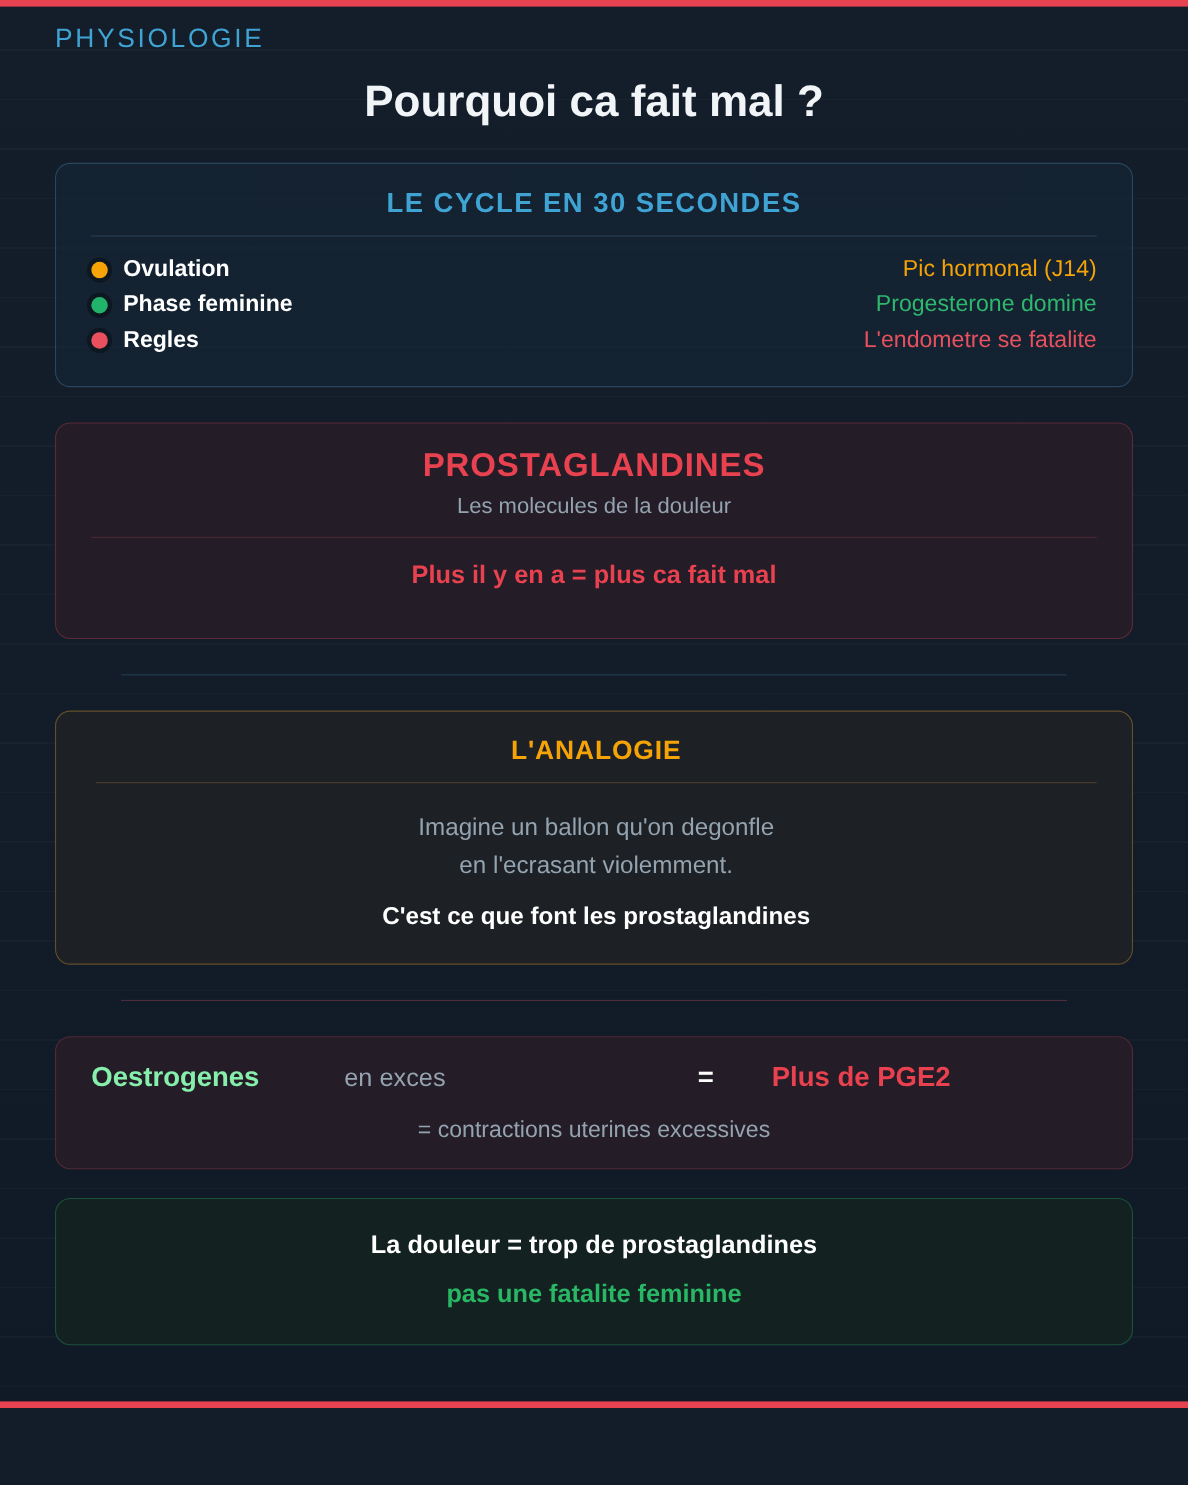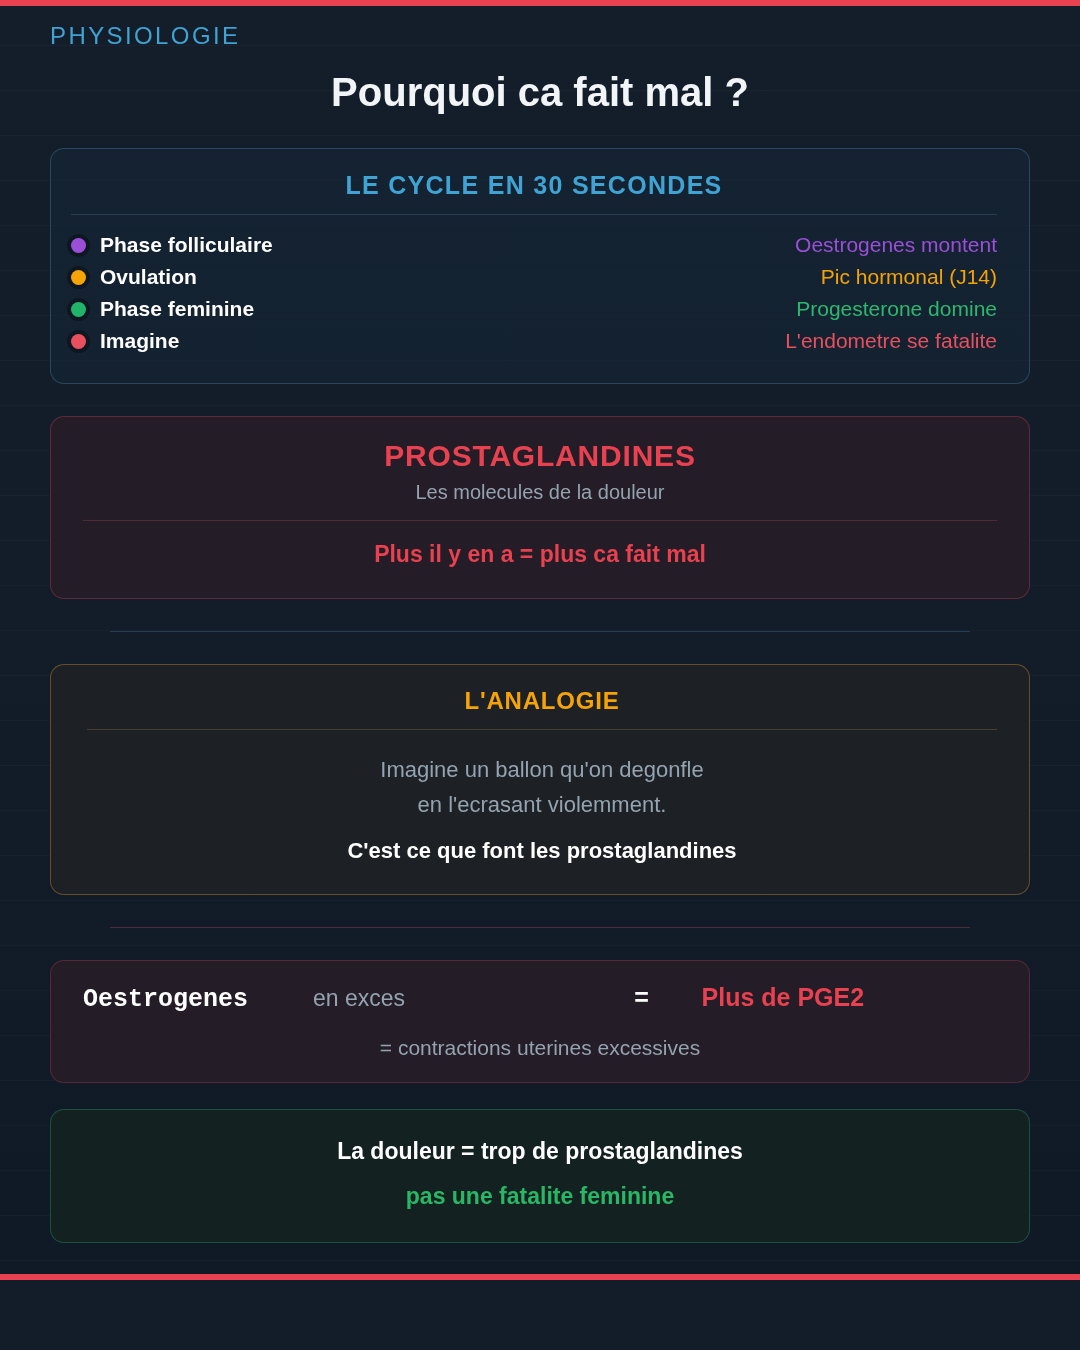--- a/index.html
+++ b/index.html
@@ -57,21 +57,21 @@
   .card {
     border-radius:14px;
     border:1px solid rgba(255,255,255,0.07);
   }
 
   
   .cycle-card {
     margin-top:33px;
     background:rgba(20,38,54,0.55);
     border-color:rgba(90,160,200,0.30);
-    padding:22px 32px 26px 20px;
+    padding:22px 32px 26px 32px;
   }
   .cycle-title {
     text-align:center;
     font-size:25px;
     font-weight:bold;
     letter-spacing:1.3px;
     color:#3fa3d4;
     padding-bottom:14px;
   }
   .cycle-rule {
@@ -91,21 +91,21 @@
     box-shadow:0 0 0 4px rgba(0,0,0,0.30);
   }
   .phase-name { font-size:21px; font-weight:bold; color:#ffffff; }
   .phase-desc { font-size:21px; }
 
   
   .pg-card {
     margin-top:32px;
     background:#241c26;
     border-color:rgba(200,70,90,0.35);
-    padding:22px 32px 30px 32px;
+    padding:22px 32px 44px 32px;
   }
   .pg-title {
     text-align:center;
     font-size:30px; font-weight:bold;
     letter-spacing:0.8px;
     color:#e8414f;
   }
   .pg-sub {
     text-align:center; font-size:20px;
     color:#94a3b0; margin-top:8px; padding-bottom:16px;
@@ -190,48 +190,41 @@
 
   <div id="content">
 
     <div class="kicker" style="color: rgb(63, 163, 212);">PHYSIOLOGIE</div>
     <div class="title">Pourquoi ca fait mal ?</div>
 
     <div class="card cycle-card">
       <div class="cycle-title" style="color: rgb(63, 163, 212);">LE CYCLE EN 30 SECONDES</div>
       <div class="cycle-rule"></div>
 
-      <div class="cycle-row">
-        <div class="cycle-left">
-          <span class="dot" style="background: rgb(155, 79, 216);"></span>
-          <span class="phase-name">Phase folliculaire</span>
-        </div>
-        <span class="phase-desc" style="color: rgb(155, 79, 216);">Oestrogenes montent</span>
-      </div>
 
       <div class="cycle-row">
         <div class="cycle-left">
           <span class="dot" style="background: rgb(245, 163, 7);"></span>
           <span class="phase-name">Ovulation</span>
         </div>
         <span class="phase-desc" style="color: rgb(245, 163, 7);">Pic hormonal (J14)</span>
       </div>
 
       <div class="cycle-row">
         <div class="cycle-left">
           <span class="dot" style="background: rgb(34, 179, 107);"></span>
           <span class="phase-name">Phase feminine</span>
         </div>
         <span class="phase-desc" style="color: rgb(46, 184, 110);">Progesterone domine</span>
       </div>
 
       <div class="cycle-row">
         <div class="cycle-left">
           <span class="dot" style="background: rgb(232, 80, 94);"></span>
-          <span class="phase-name">Imagine</span>
+          <span class="phase-name">Regles</span>
         </div>
         <span class="phase-desc" style="color: rgb(232, 80, 94);">L'endometre se fatalite</span>
       </div>
     </div>
 
     <div class="card pg-card">
       <div class="pg-title" style="color: rgb(232, 65, 79);">PROSTAGLANDINES</div>
       <div class="pg-sub">Les molecules de la douleur</div>
       <div class="pg-rule"></div>
       <div class="pg-punch" style="color: rgb(232, 65, 79);">Plus il y en a = plus ca fait mal</div>
@@ -246,21 +239,21 @@
         <div>Imagine un ballon qu'on degonfle</div>
         <div>en l'ecrasant violemment.</div>
       </div>
       <div class="an-punch">C'est ce que font les prostaglandines</div>
     </div>
 
     <div class="spacer-rule" style="background: rgba(190, 80, 95, 0.35);"></div>
 
     <div class="card eq-card">
       <div class="eq-row">
-        <span class="eq-a" style="color: #ffffff; font-family: Liberation Mono, monospace;">Oestrogenes</span>
+        <span class="eq-a" style="color: #86efac;">Oestrogenes</span>
         <span class="eq-b">en exces</span>
         <span class="eq-eq">=</span>
         <span class="eq-c" style="color: rgb(232, 65, 79);">Plus de PGE2</span>
       </div>
       <div class="eq-note">= contractions uterines excessives</div>
     </div>
 
     <div class="card cc-card">
       <div class="cc-line1">La douleur = trop de prostaglandines</div>
       <div class="cc-line2" style="color: rgb(41, 183, 101);">pas une fatalite feminine</div>

